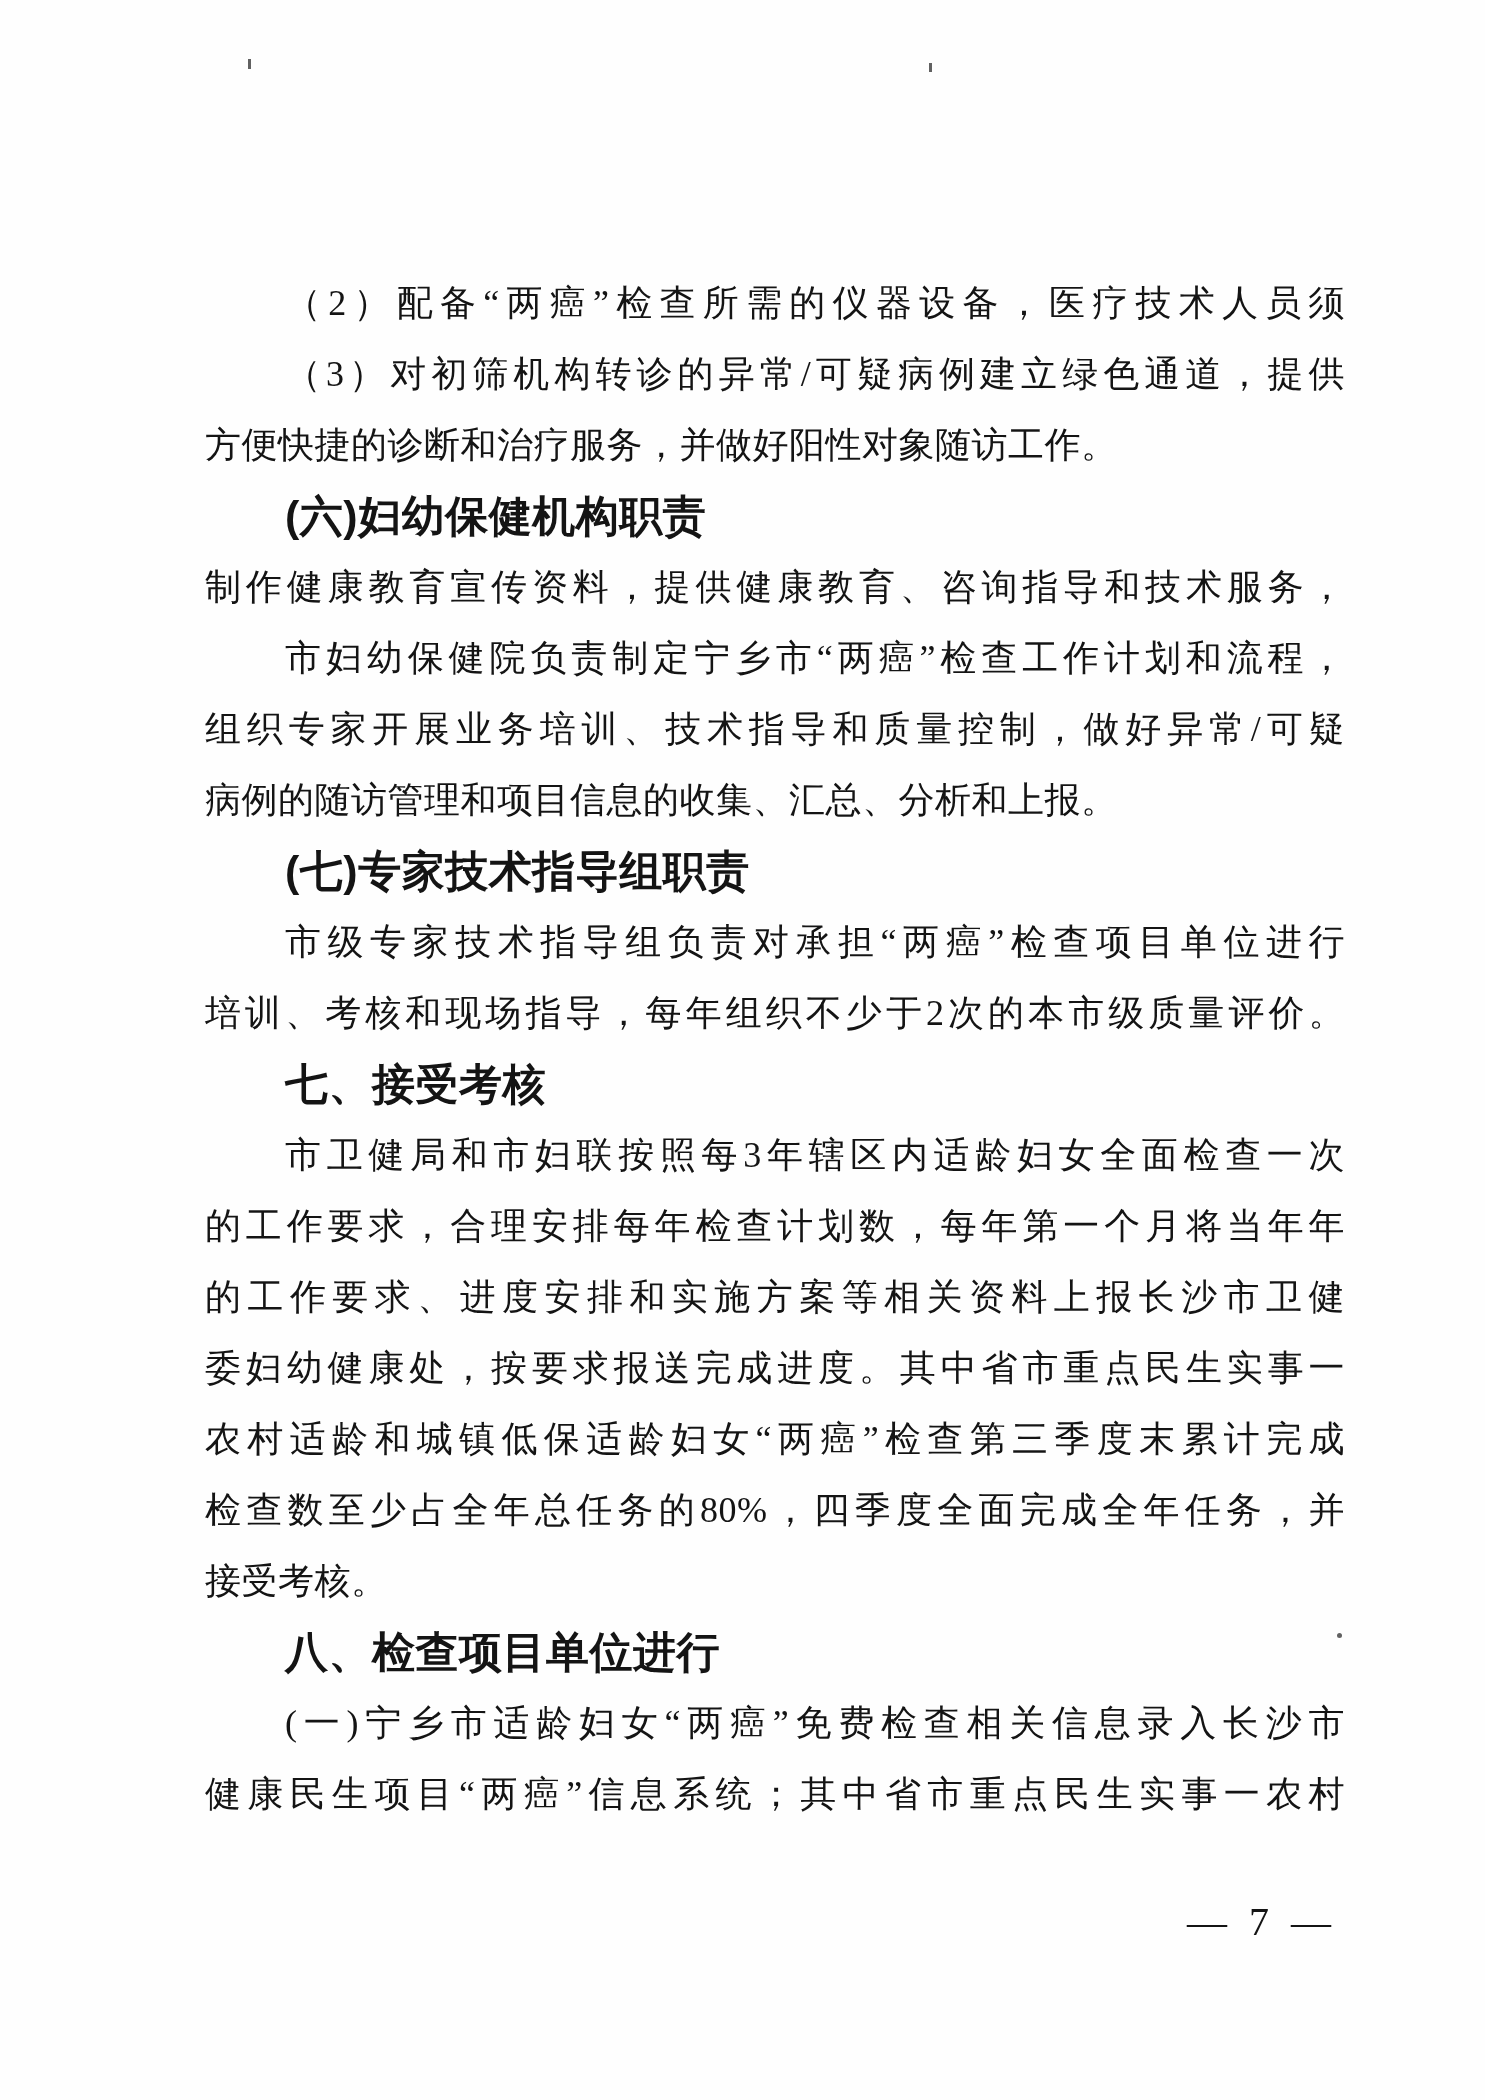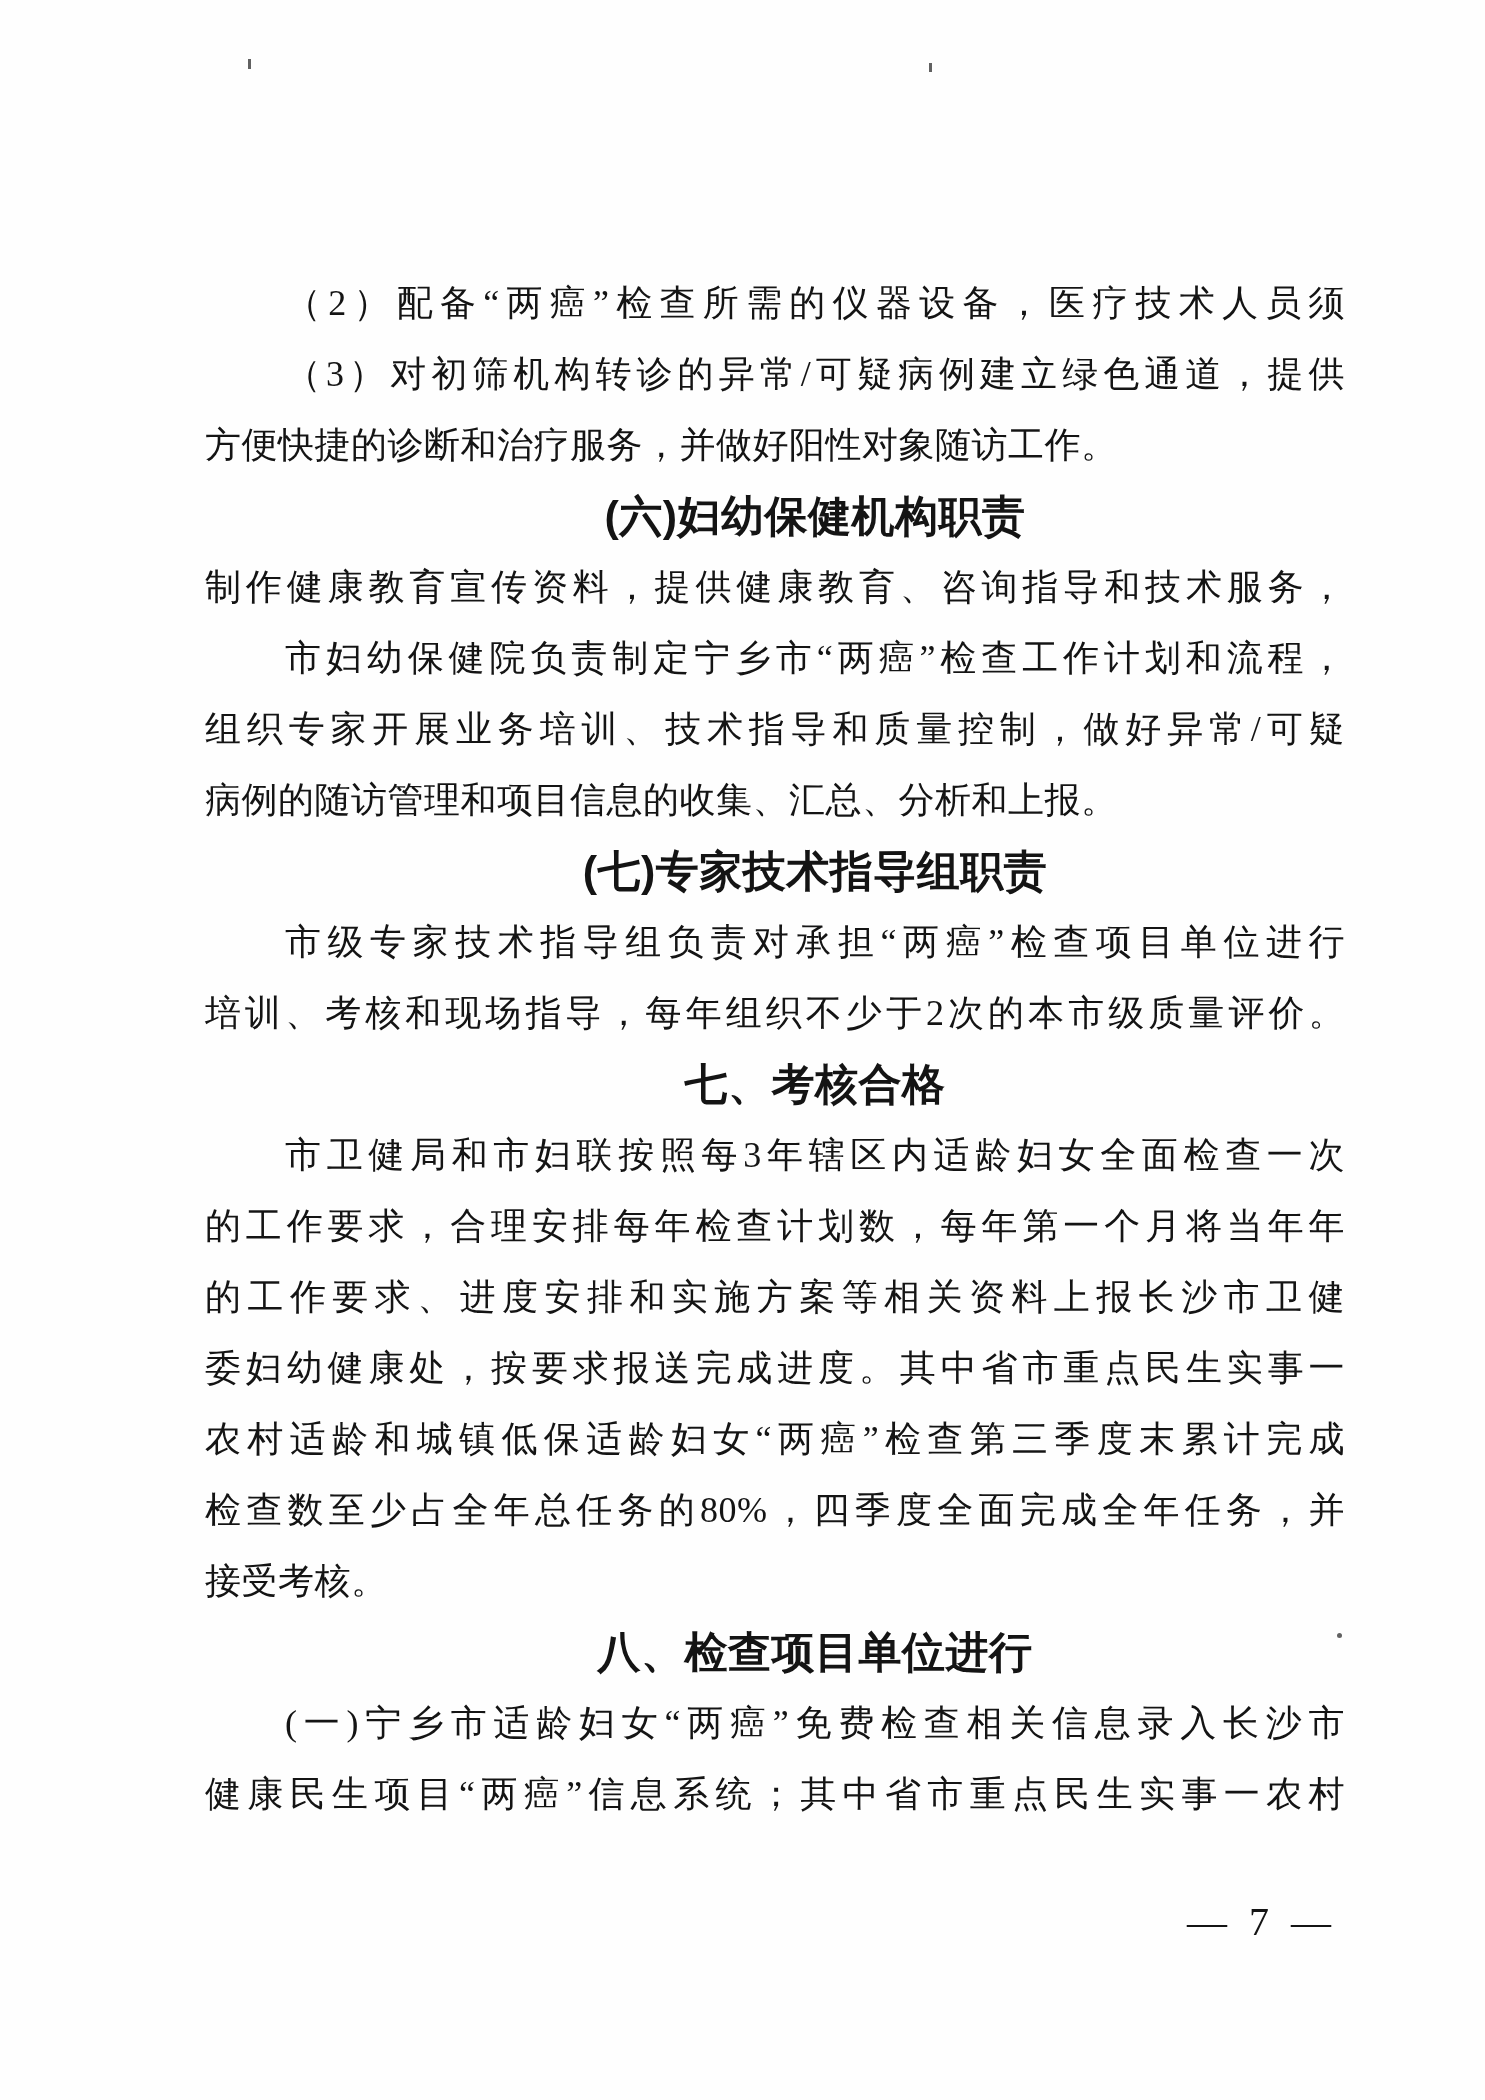--- a/index.html
+++ b/index.html
@@ -32,21 +32,20 @@
   .line.body {
     font-family: "Liberation Serif", "DejaVu Serif", serif;
   }
   .line.heading {
     font-family: "Liberation Sans", "DejaVu Sans", sans-serif;
     font-weight: bold;
     font-size: 43px;
   }
   .line.indent {
     padding-left: 80px;
-    text-align: center;
   }
   .line.justify {
     white-space: normal;
     text-align: justify;
     text-align-last: justify;
     text-justify: inter-character;
   }
   .page-number {
     position: absolute;
     right: 148px;
@@ -80,21 +79,21 @@
       <div class="line body indent justify">（3）对初筛机构转诊的异常/可疑病例建立绿色通道，提供</div>
       <div class="line body">方便快捷的诊断和治疗服务，并做好阳性对象随访工作。</div>
       <div class="line heading indent">(六)妇幼保健机构职责</div>
       <div class="line body justify">制作健康教育宣传资料，提供健康教育、咨询指导和技术服务，</div>
       <div class="line body indent justify">市妇幼保健院负责制定宁乡市“两癌”检查工作计划和流程，</div>
       <div class="line body justify">组织专家开展业务培训、技术指导和质量控制，做好异常/可疑</div>
       <div class="line body">病例的随访管理和项目信息的收集、汇总、分析和上报。</div>
       <div class="line heading indent">(七)专家技术指导组职责</div>
       <div class="line body indent justify">市级专家技术指导组负责对承担“两癌”检查项目单位进行</div>
       <div class="line body justify">培训、考核和现场指导，每年组织不少于2次的本市级质量评价。</div>
-      <div class="line heading indent">七、考核合格</div>
+      <div class="line heading indent">七、接受考核</div>
       <div class="line body indent justify">市卫健局和市妇联按照每3年辖区内适龄妇女全面检查一次</div>
       <div class="line body justify">的工作要求，合理安排每年检查计划数，每年第一个月将当年年</div>
       <div class="line body justify">的工作要求、进度安排和实施方案等相关资料上报长沙市卫健</div>
       <div class="line body justify">委妇幼健康处，按要求报送完成进度。其中省市重点民生实事一</div>
       <div class="line body justify">农村适龄和城镇低保适龄妇女“两癌”检查第三季度末累计完成</div>
       <div class="line body justify">检查数至少占全年总任务的80%，四季度全面完成全年任务，并</div>
       <div class="line body">接受考核。</div>
       <div class="line heading indent">八、检查项目单位进行</div>
       <div class="line body indent justify">(一)宁乡市适龄妇女“两癌”免费检查相关信息录入长沙市</div>
       <div class="line body justify">健康民生项目“两癌”信息系统；其中省市重点民生实事一农村</div>

